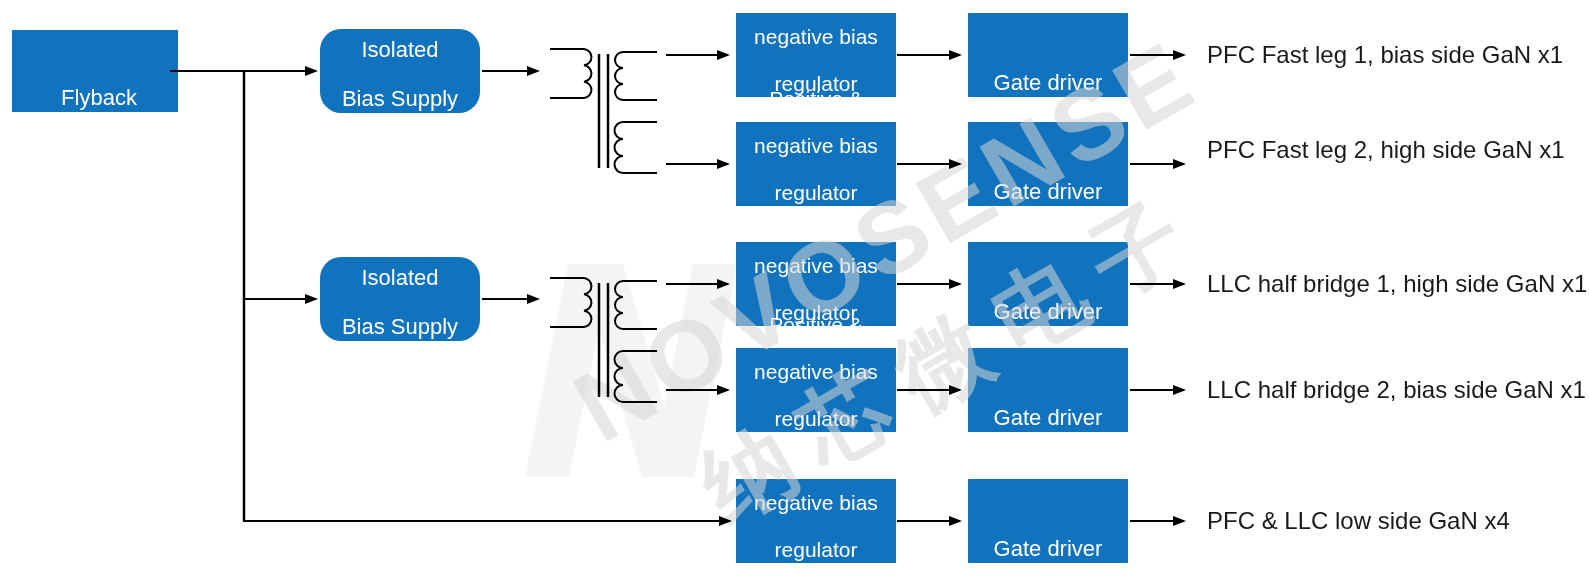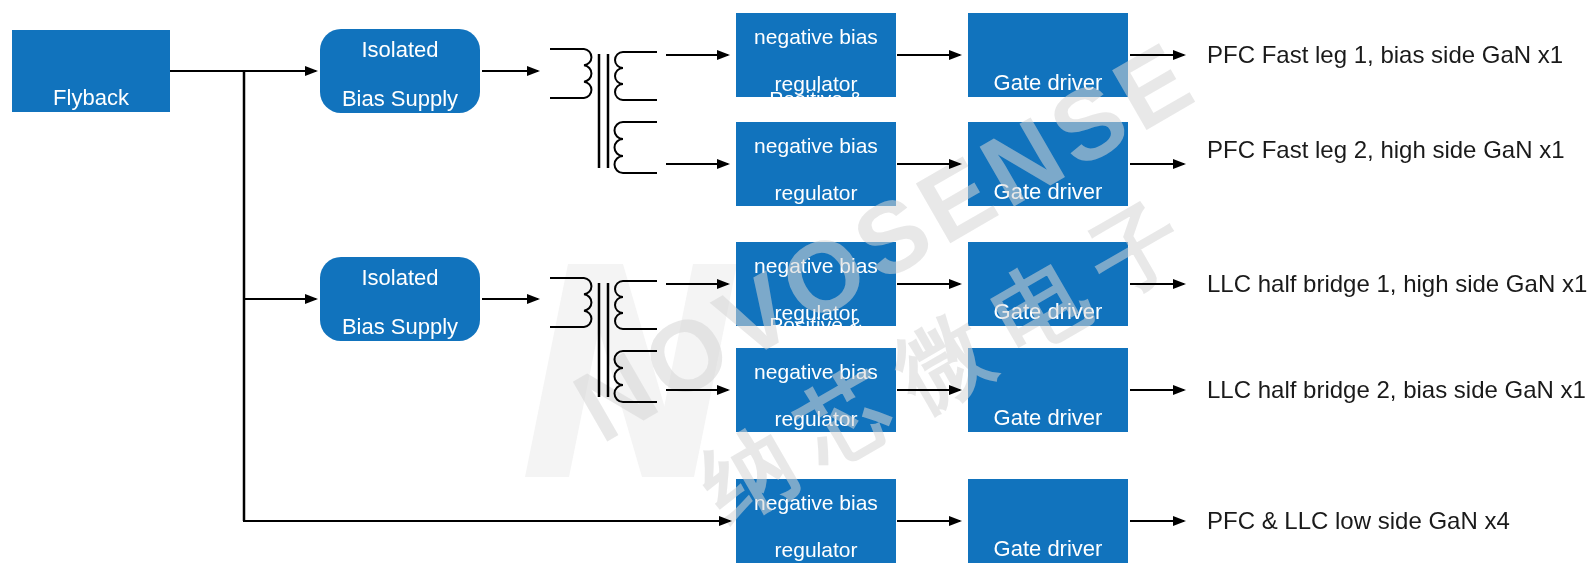--- a/index.html
+++ b/index.html
@@ -96,21 +96,21 @@
 <body>
 
 <div id="canvas">
 
   <svg id="wm-logo" viewBox="0 0 240 235" aria-hidden="true">
     <polygon points="15,235 58,22 102,22 59,235" fill="#f4f4f4"></polygon>
     <polygon points="70,22 113,22 175,235 132,235" fill="#f4f4f4"></polygon>
     <polygon points="140,235 183,22 227,22 184,235" fill="#f4f4f4"></polygon>
   </svg>
 
-  <div class="block blk-1line" style="left:12px; top:30px; width:158px; height:82px;">
+  <div class="block blk-1line" style="left:12px; top:30px; width:158px; height:82px;padding-left:8px;">
     <span>Flyback</span>
   </div>
 
   <div class="block blk-2line" style="left:320px; top:29px; width:160px; height:84px;">
     <span>Isolated</span>
     <span>Bias Supply</span>
   </div>
 
   <div class="block blk-2line" style="left:320px; top:257px; width:160px; height:84px;">
     <span>Isolated</span>

